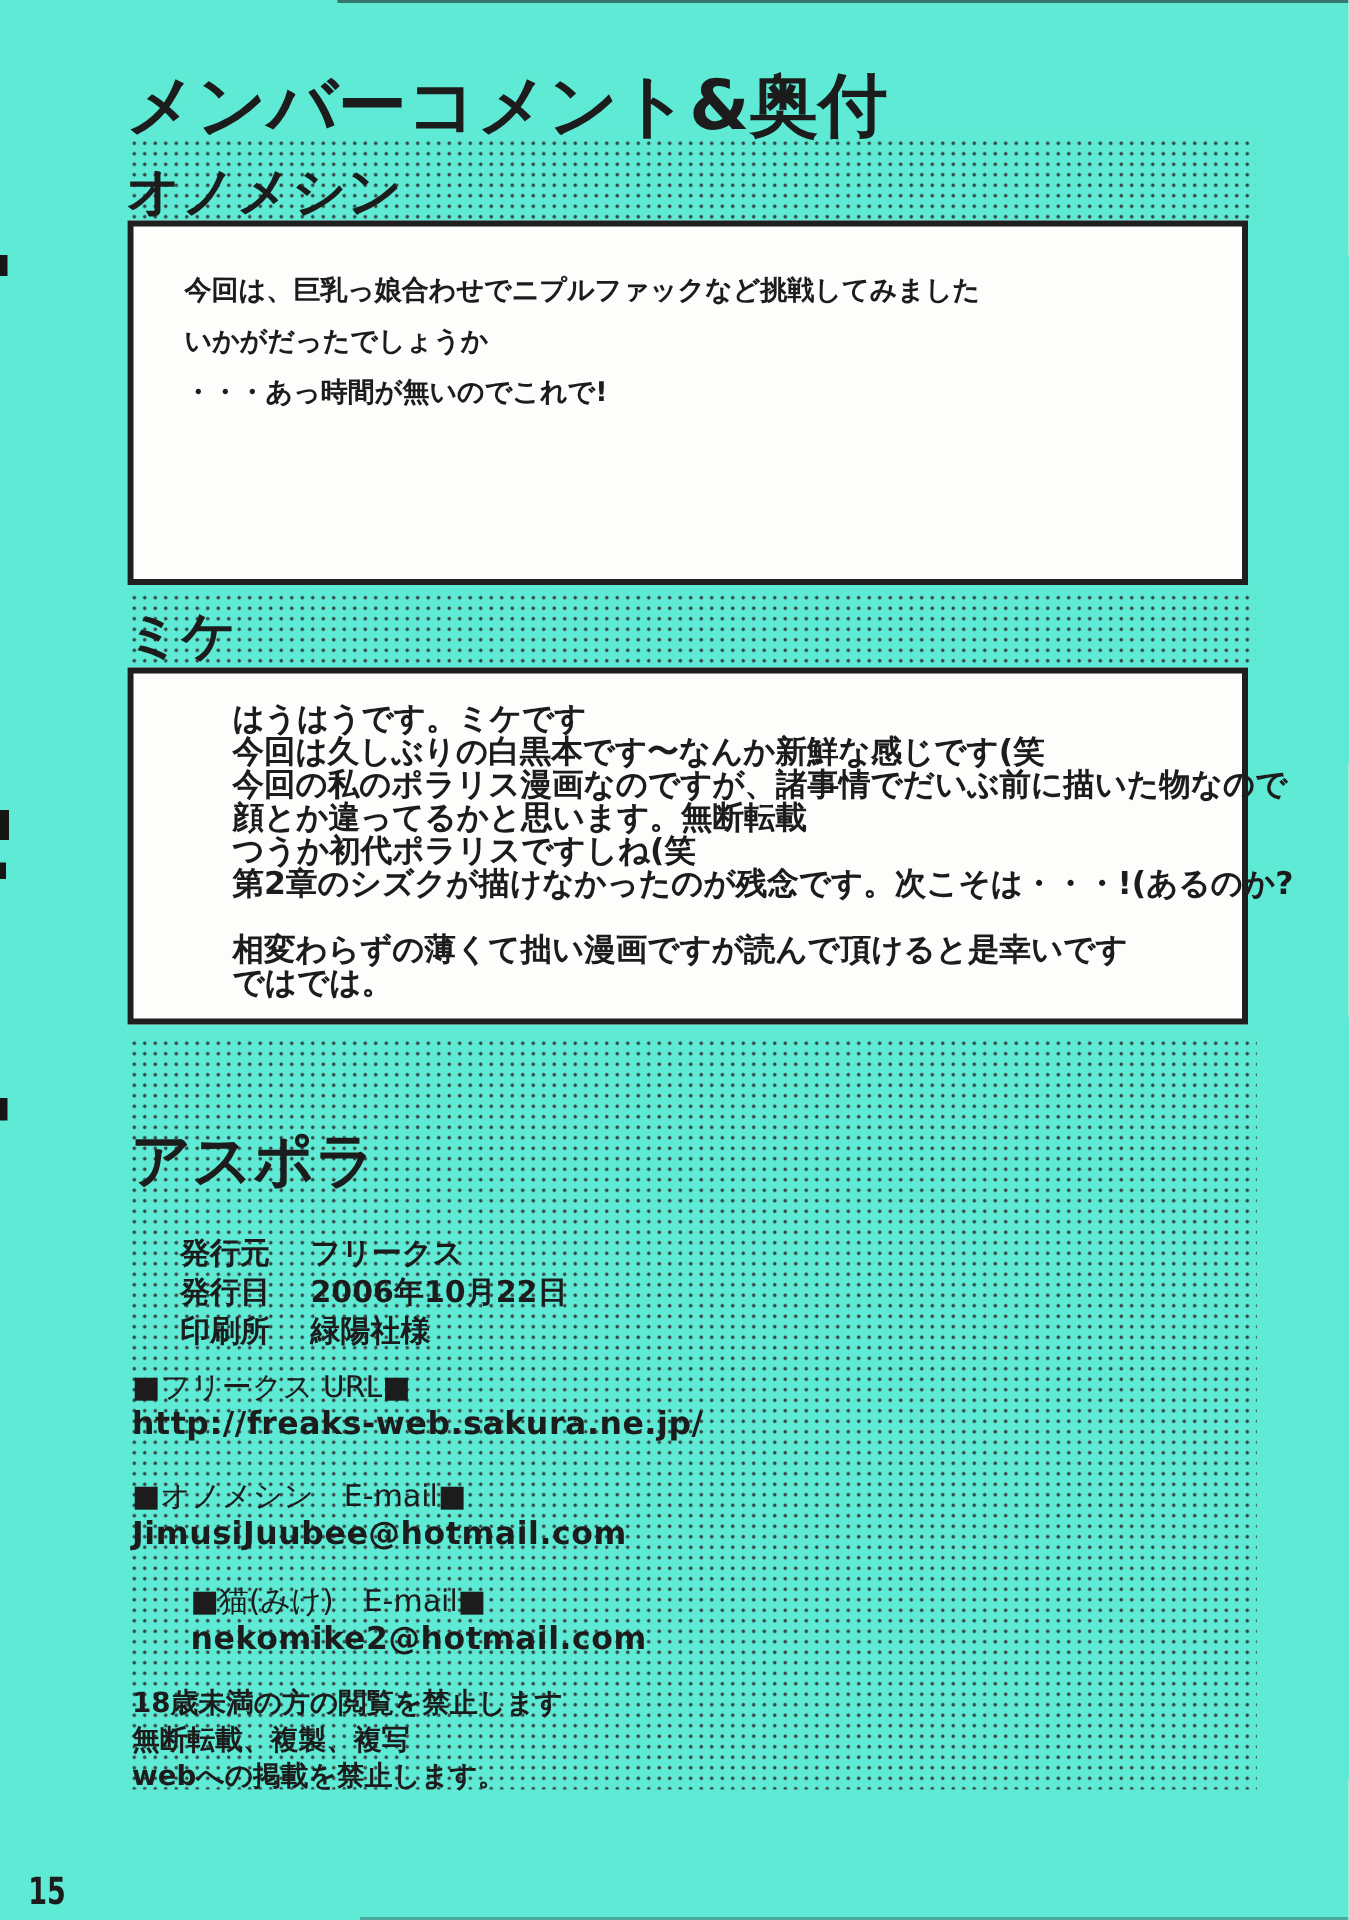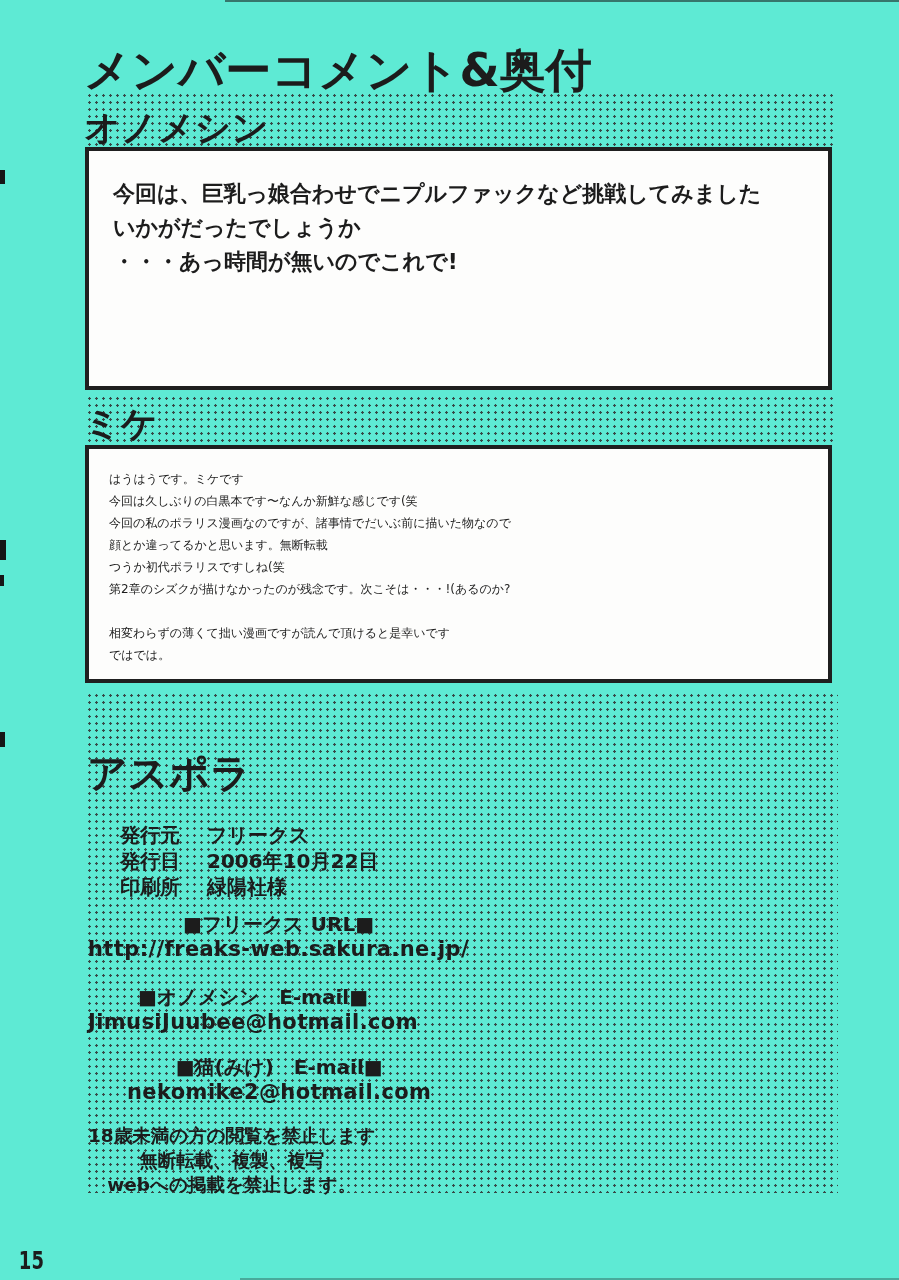--- a/index.html
+++ b/index.html
@@ -42,43 +42,43 @@
   .hdr1 { top:104px; }
   .hdr2 { top:400px; }
 
   .box {
     left:85px; width:739px; background:#fdfdfc;
     border:4px solid #1f1f1f; z-index:1;
   }
   .box1 { top:147px; height:235px; }
   .box2 { top:445px; height:230px; }
 
-  .btext1 { padding:26px 8px 0 24px; font-size:22px; font-weight:700; }
+  .btext1 { padding:26px 8px 0 34px; font-size:18px; font-weight:700; }
   .btext1 .cline { line-height:34px; min-height:34px; white-space:nowrap; }
-  .btext2 { padding:19px 8px 0 20px; font-size:12px; font-weight:400; }
+  .btext2 { padding:19px 8px 0 20px; font-size:21px; font-weight:700;margin-left:46px; }
   .btext2 .cline { line-height:22px; min-height:22px; white-space:nowrap; }
 
   .dotarea { left:85px; top:690px; width:753px; height:503px; }
 
   .book-title {
     left:87px; top:746px; margin:0;
     font-size:40px; font-weight:900; white-space:nowrap; z-index:2;
   }
   .colophon-rows { left:88px; top:822px; z-index:2; font-size:20px; font-weight:800;margin-left:32px; }
   .crow { line-height:26px; white-space:nowrap; }
   .clabel { display:inline-block; width:80px; }
 
-  .blockhdr { font-size:20px; font-weight:700; line-height:25px; white-space:nowrap;text-align:center; }
+  .blockhdr { font-size:20px; font-weight:400; line-height:25px; white-space:nowrap; }
   .blockval { font-size:21px; font-weight:800; line-height:25px; letter-spacing:.4px; white-space:nowrap; }
   .url-block    { left:88px; top:912px;  z-index:2; }
   .email1-block { left:88px; top:985px;  z-index:2; }
   .email2-block { left:88px; top:1055px; z-index:2;margin-left:39px; }
 
   .notices { left:88px; top:1124px; z-index:2; font-size:18.5px; font-weight:800; }
-  .notices div { line-height:24.5px; white-space:nowrap;text-align:center; }
+  .notices div { line-height:24.5px; white-space:nowrap; }
 
   .pagenum {
     left:14px; top:1246px; width:899px; text-align:left;
     font-size:25px; font-weight:800;
   }
   .pagenum span { display:inline-block; transform:scaleX(.72); }
 </style>
 </head>
 <body>
 

